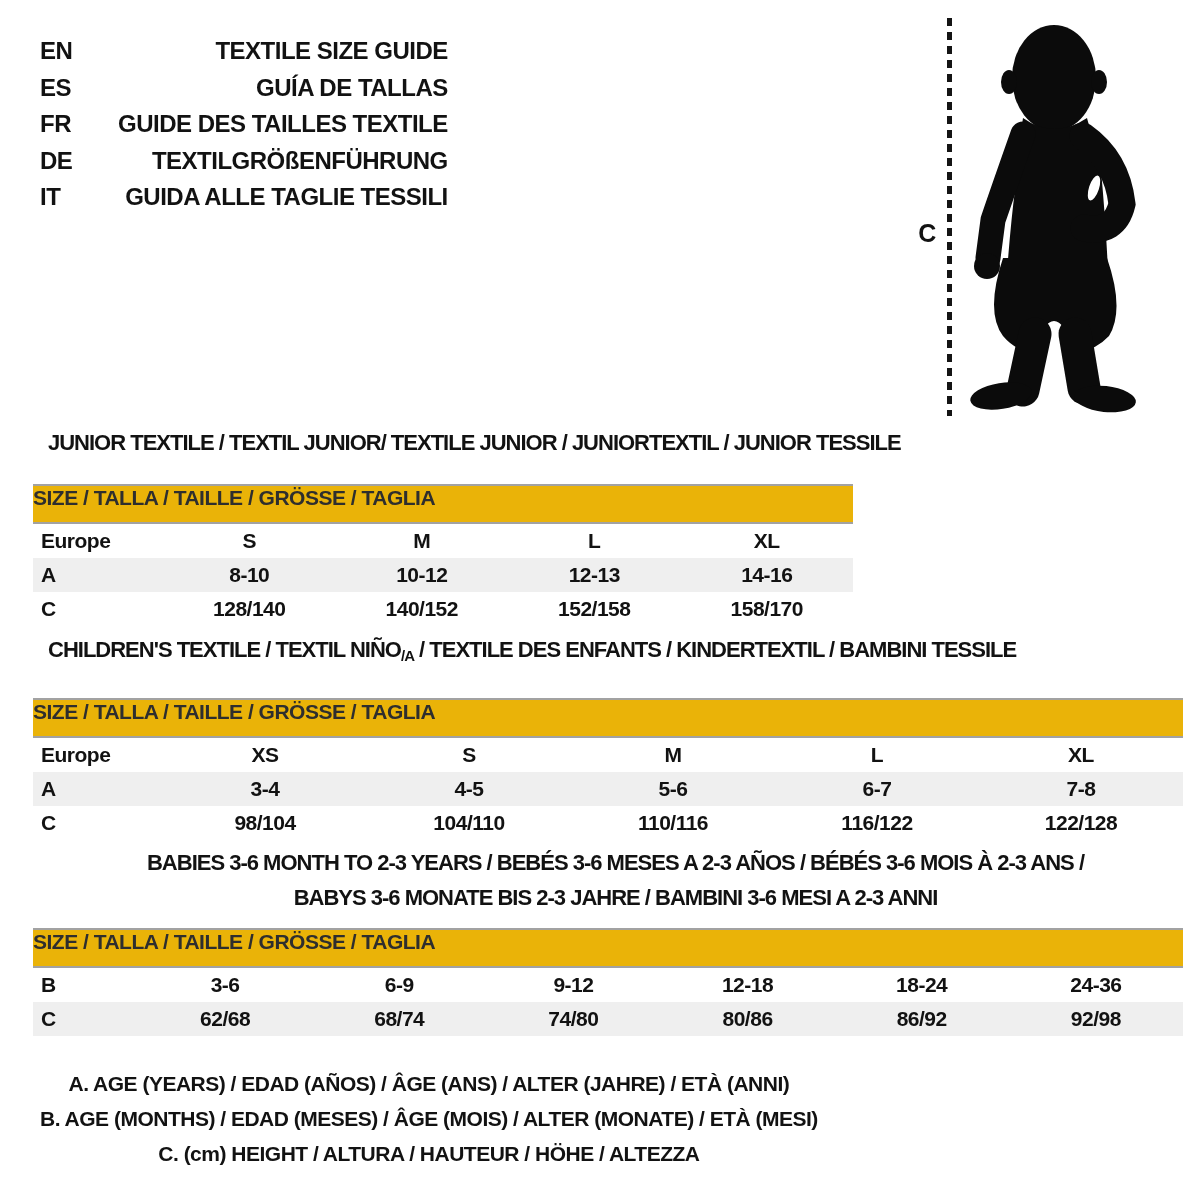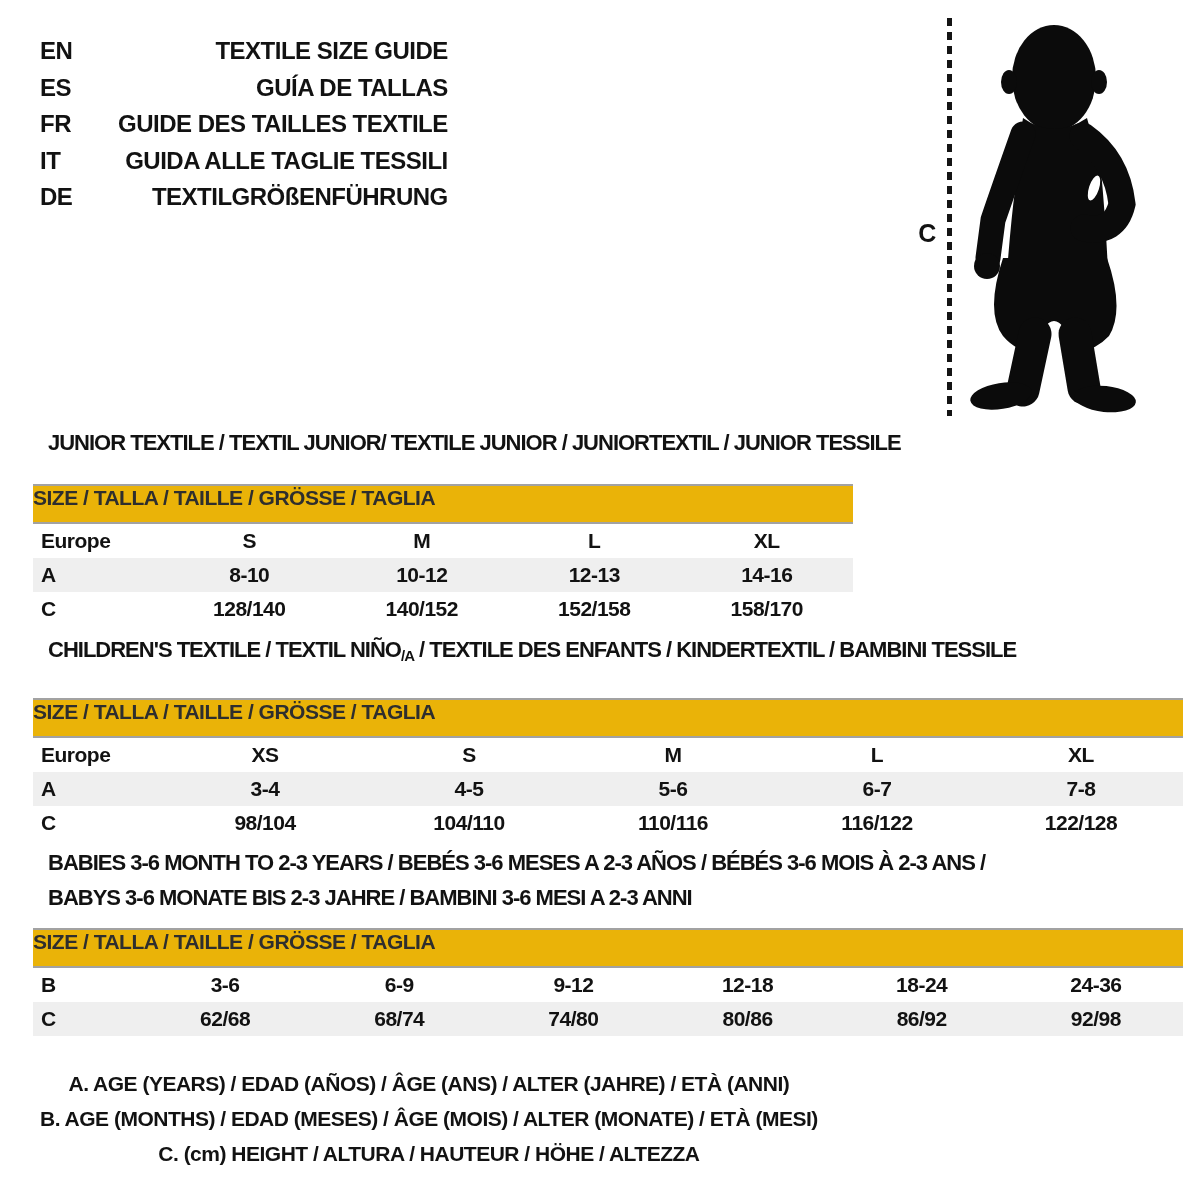--- a/index.html
+++ b/index.html
@@ -34,21 +34,21 @@
   .sec-children { top:637px; width:1150px; }
   .sec-babies   { top:845px; width:1150px; }
 
   .section-title {
     font-size:22px; font-weight:bold; letter-spacing:-1px;
     line-height:26px; padding-left:7px; white-space:nowrap;margin-left:8px;
   }
   .sub-a { font-size:15px; vertical-align:-4px; }
   .sec-junior .size-bar   { margin-top:28px; }
   .sec-children .size-bar { margin-top:29px; }
-  .sec-babies .section-title { line-height:35px; }
+  .sec-babies .section-title { line-height:35px;text-align:center; }
   .sec-babies .size-bar   { margin-top:13px; }
 
   .size-bar {
     height:40px; background:#eab308;
     border-top:2px solid #a2a2a2; border-bottom:2px solid #a2a2a2;
     font-size:21px; font-weight:bold; color:#2e2e2e;
     padding-left:0; line-height:23px; letter-spacing:-0.5px;
   }
 
   table { width:100%; border-collapse:collapse; table-layout:fixed; }
@@ -75,26 +75,26 @@
   </div>
   <div class="lang-row">
     <span class="lang-code">ES</span>
     <span class="lang-label">GUÍA DE TALLAS</span>
   </div>
   <div class="lang-row">
     <span class="lang-code">FR</span>
     <span class="lang-label">GUIDE DES TAILLES TEXTILE</span>
   </div>
   <div class="lang-row">
+    <span class="lang-code">DE</span>
+    <span class="lang-label">TEXTILGRÖßENFÜHRUNG</span>
+  </div>
+  <div class="lang-row">
     <span class="lang-code">IT</span>
     <span class="lang-label">GUIDA ALLE TAGLIE TESSILI</span>
-  </div>
-  <div class="lang-row">
-    <span class="lang-code">DE</span>
-    <span class="lang-label">TEXTILGRÖßENFÜHRUNG</span>
   </div>
 </div>
 
 <div class="height-line"></div>
 <div class="height-label">C</div>
 <svg class="baby-figure" viewBox="0 0 178 402" aria-hidden="true">
   <g fill="#0b0b0b" stroke="none">
 
     <ellipse cx="91" cy="58" rx="42" ry="53"></ellipse>
     <ellipse cx="46" cy="62" rx="8" ry="12"></ellipse>

